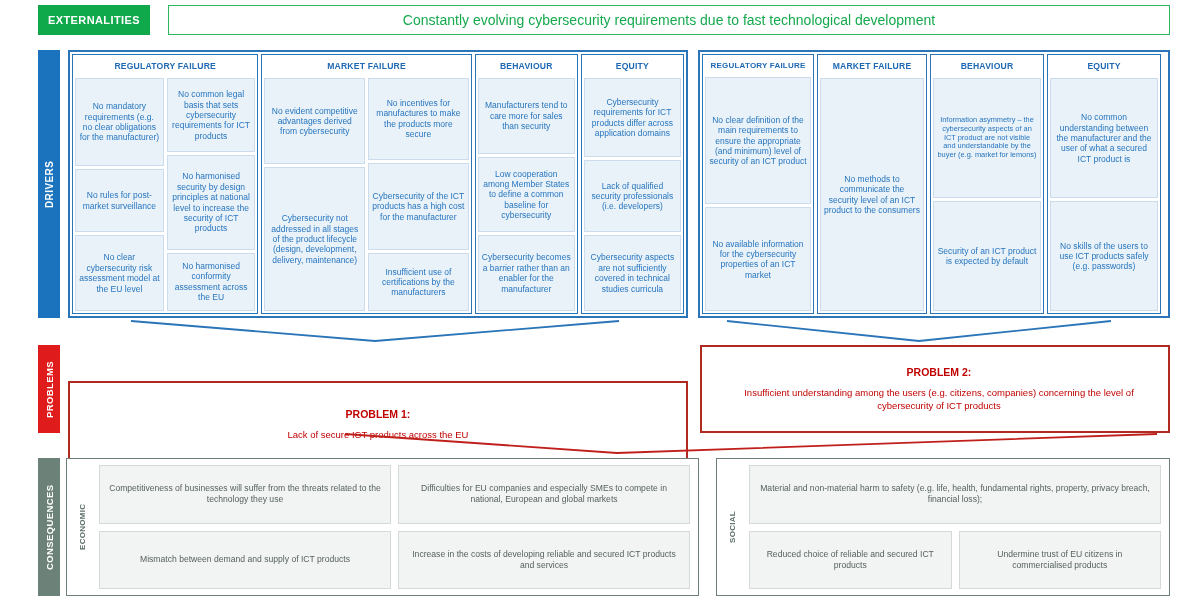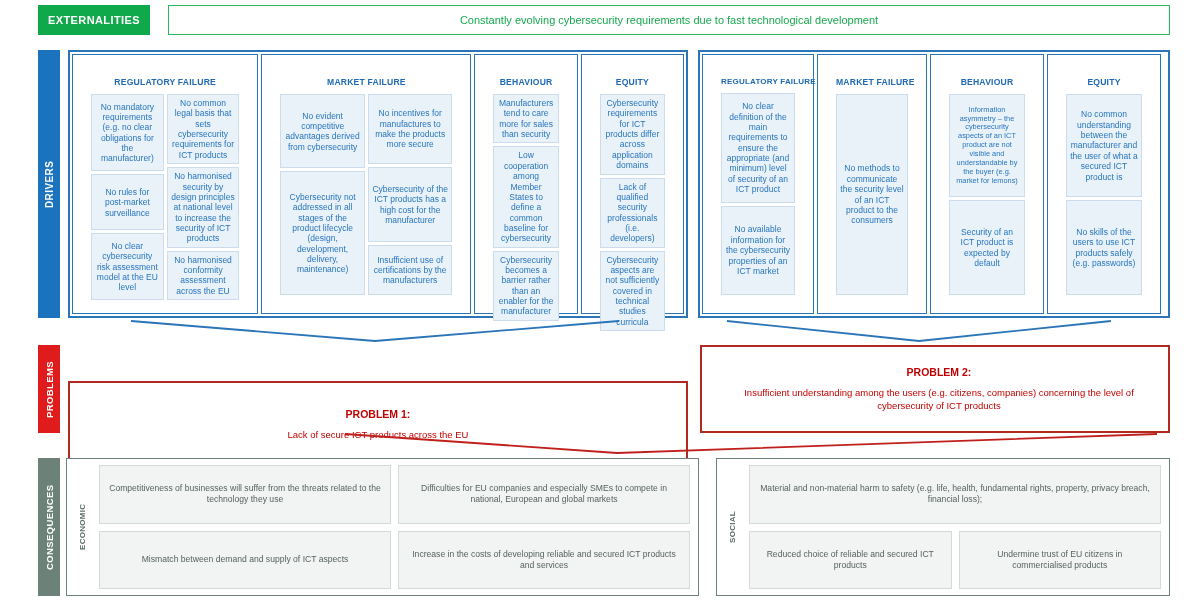--- a/index.html
+++ b/index.html
@@ -24,38 +24,38 @@
   #ext-label {
     left: 38px; top: 5px; width: 112px; height: 30px;
     background: #0fa84a; font-size: 11px;
     writing-mode: horizontal-tb; transform: none;
   }
   #ext-box {
     position: absolute; left: 168px; top: 5px; width: 1002px; height: 30px;
     border: 1.6px solid #2ab85f; background: #ffffff;
     display: flex; align-items: center; justify-content: center;
   }
-  #ext-box .txt { color: #17a94e; font-size: 11px; }
+  #ext-box .txt { color: #17a94e; font-size: 14px; }
 
   
   #drivers-label {
     left: 38px; top: 50px; width: 22px; height: 268px;
     background: #1b72bd; font-size: 10px;
   }
   .group {
     position: absolute; top: 50px; height: 268px;
     border: 2px solid #2a74b8; background: #ffffff;
     display: flex; padding: 2px; gap: 3px;
   }
   #group-1 { left: 68px;  width: 620px; }
   #group-2 { left: 698px; width: 472px; }
 
   .dcol {
     border: 1.6px solid #2a74b8; background: #ffffff;
-    display: flex; flex-direction: column; padding: 18px; gap: 3px;
+    display: flex; flex-direction: column; padding: 2px; gap: 3px;
   }
   .dcol-head {
     text-align: center; color: #1f69b3; font-weight: bold;
     font-size: 8.6px; letter-spacing: .2px; padding: 4px 0 4px;
     white-space: nowrap;
   }
   .dcol-body { flex: 1; display: flex; gap: 3px; }
   .dsub { flex: 1; display: flex; flex-direction: column; gap: 3px; }
 
   .dcard {
@@ -248,21 +248,21 @@
   <div class="vbar" id="cons-label">CONSEQUENCES</div>
 
   <div class="cbox" id="cbox-1">
     <div class="cside">ECONOMIC</div>
     <div class="cgrid">
       <div class="crow">
         <div class="ccard">Competitiveness of businesses will suffer from the threats related to the technology they use</div>
         <div class="ccard">Difficulties for EU companies and especially SMEs to compete in national,  European and global markets</div>
       </div>
       <div class="crow">
-        <div class="ccard">Mismatch between demand and supply of ICT aspects</div>
+        <div class="ccard">Mismatch between demand and supply of ICT products</div>
         <div class="ccard">Increase in the costs of developing reliable and secured ICT products and services</div>
       </div>
     </div>
   </div>
 
   <div class="cbox" id="cbox-2">
     <div class="cside">SOCIAL</div>
     <div class="cgrid">
       <div class="crow">
         <div class="ccard">Material and non-material harm to safety (e.g. life, health, fundamental rights, property, privacy breach, financial loss);</div>

